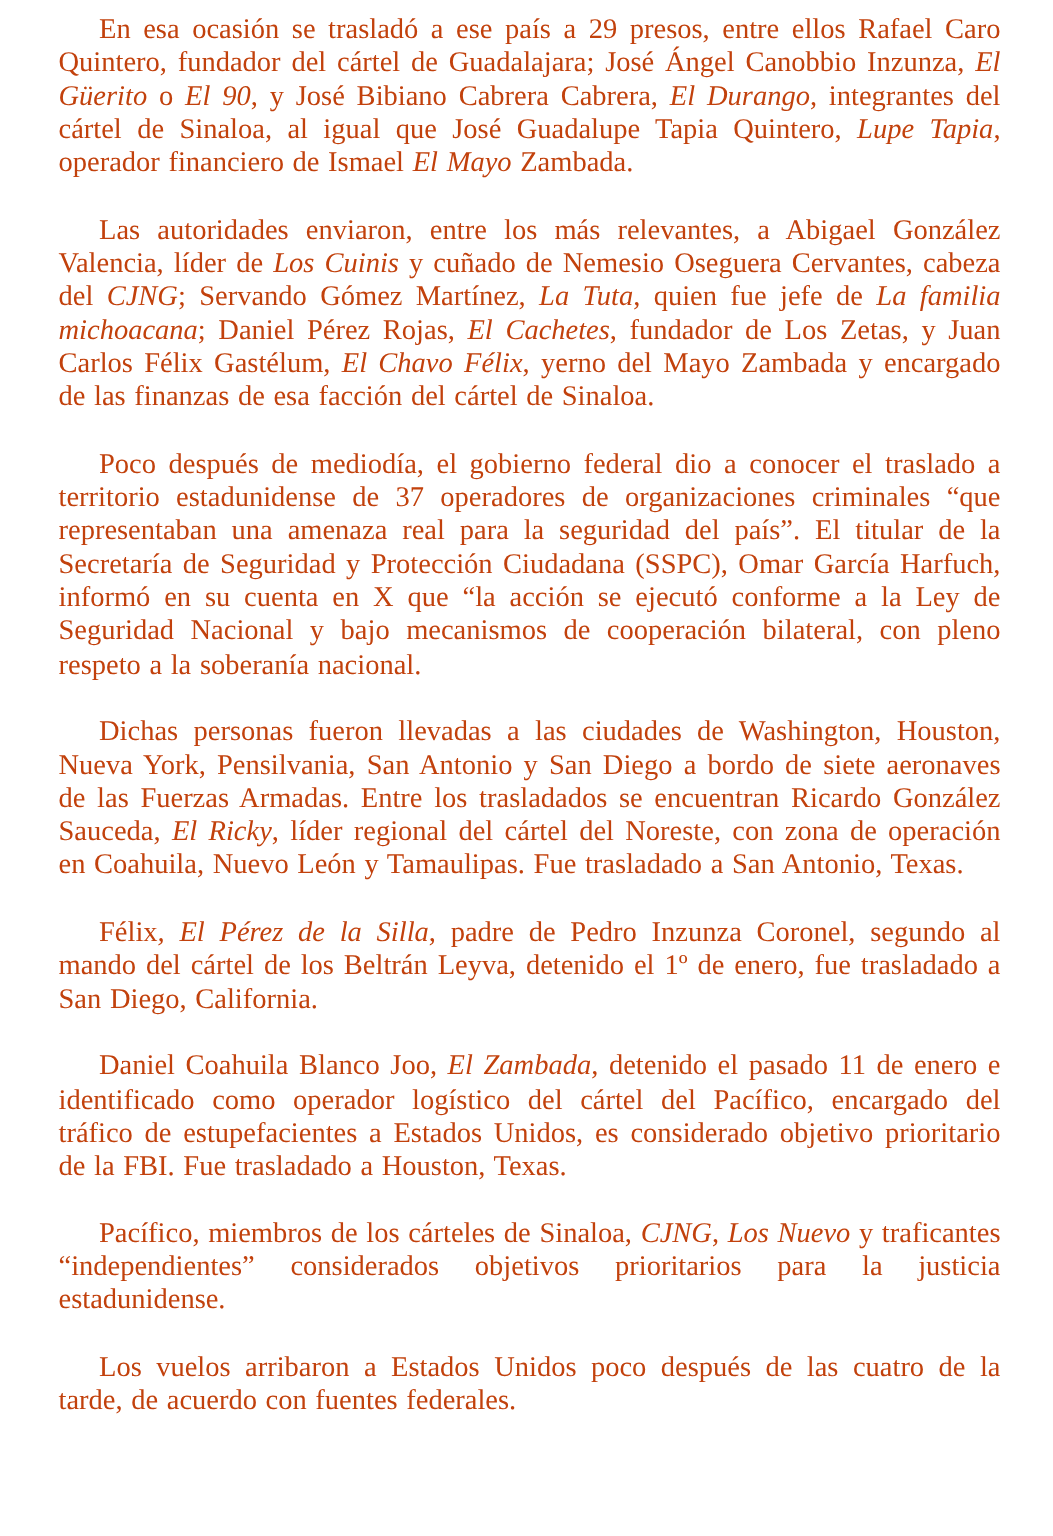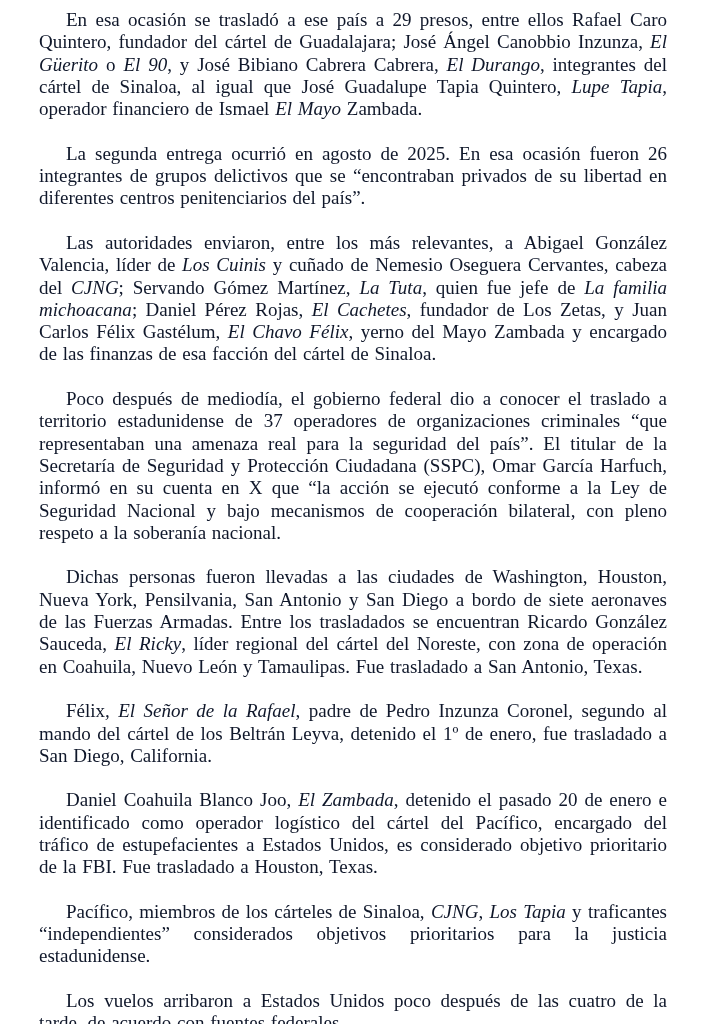--- a/index.html
+++ b/index.html
@@ -11,43 +11,42 @@
     position: relative;
     width: 702px;
     height: 1024px;
     box-sizing: border-box;
     background: #ffffff;
     padding: 9px 35px 0 39px;
     overflow: hidden;
     font-family: "Liberation Serif", "DejaVu Serif", serif;
     font-size: 19px;
     line-height: 22.3px;
-    color: #0f172a;
+    color: #c2410c;
   }
   .article-body p {
     margin: 0 0 22.3px 0;
     text-align: justify;
     text-indent: 27px;
     word-spacing: 1px;
   }
   .article-body p:last-child {
     margin-bottom: 0;
   }
   .article-body em {
     font-style: italic;
   }
 </style>
 </head>
 <body>
 
 <div class="page">
   <div class="article-body">
       <p><span>En esa ocasión se trasladó a ese país a 29 presos, entre ellos Rafael Caro Quintero, fundador del cártel de Guadalajara; José Ángel Canobbio Inzunza, </span><em>El Güerito</em><span> o </span><em>El 90</em><span>, y José Bibiano Cabrera Cabrera, </span><em>El Durango</em><span>, integrantes del cártel de Sinaloa, al igual que José Guadalupe Tapia Quintero, </span><em>Lupe Tapia</em><span>, operador financiero de Ismael </span><em>El Mayo</em><span> Zambada.</span></p>
-      <p><span>La segunda entrega ocurrió en agosto de 2025. En esa ocasión fueron 26 integrantes de grupos delictivos que se “encontraban privados de su libertad en diferentes centros penitenciarios del país”.</span></p>
       <p><span>Las autoridades enviaron, entre los más relevantes, a Abigael González Valencia, líder de </span><em>Los Cuinis</em><span> y cuñado de Nemesio Oseguera Cervantes, cabeza del </span><em>CJNG</em><span>; Servando Gómez Martínez, </span><em>La Tuta</em><span>, quien fue jefe de </span><em>La familia michoacana</em><span>; Daniel Pérez Rojas, </span><em>El Cachetes</em><span>, fundador de Los Zetas, y Juan Carlos Félix Gastélum, </span><em>El Chavo Félix</em><span>, yerno del Mayo Zambada y encargado de las finanzas de esa facción del cártel de Sinaloa.</span></p>
       <p><span>Poco después de mediodía, el gobierno federal dio a conocer el traslado a territorio estadunidense de 37 operadores de organizaciones criminales “que representaban una amenaza real para la seguridad del país”. El titular de la Secretaría de Seguridad y Protección Ciudadana (SSPC), Omar García Harfuch, informó en su cuenta en X que “la acción se ejecutó conforme a la Ley de Seguridad Nacional y bajo mecanismos de cooperación bilateral, con pleno respeto a la soberanía nacional.</span></p>
       <p><span>Dichas personas fueron llevadas a las ciudades de Washington, Houston, Nueva York, Pensilvania, San Antonio y San Diego a bordo de siete aeronaves de las Fuerzas Armadas. Entre los trasladados se encuentran Ricardo González Sauceda, </span><em>El Ricky</em><span>, líder regional del cártel del Noreste, con zona de operación en Coahuila, Nuevo León y Tamaulipas. Fue trasladado a San Antonio, Texas.</span></p>
-      <p><span>Félix</span><em>, El Señor de la Rafael</em><span>, padre de Pedro Inzunza Coronel, segundo al mando del cártel de los Beltrán Leyva, detenido el 1º de enero, fue trasladado a San Diego, California.</span></p>
-      <p><span>Daniel Coahuila Blanco Joo, </span><em>El Zambada</em><span>, detenido el pasado 20 de enero e identificado como operador logístico del cártel del Pacífico, encargado del tráfico de estupefacientes a Estados Unidos, es considerado objetivo prioritario de la FBI. Fue trasladado a Houston, Texas.</span></p>
-      <p><span>Pacífico, miembros de los cárteles de Sinaloa, </span><em>CJNG</em><span>, </span><em>Los Tapia</em><span> y traficantes “independientes” considerados objetivos prioritarios para la justicia estadunidense.</span></p>
+      <p><span>Félix</span><em>, El Pérez de la Silla</em><span>, padre de Pedro Inzunza Coronel, segundo al mando del cártel de los Beltrán Leyva, detenido el 1º de enero, fue trasladado a San Diego, California.</span></p>
+      <p><span>Daniel Coahuila Blanco Joo, </span><em>El Zambada</em><span>, detenido el pasado 11 de enero e identificado como operador logístico del cártel del Pacífico, encargado del tráfico de estupefacientes a Estados Unidos, es considerado objetivo prioritario de la FBI. Fue trasladado a Houston, Texas.</span></p>
+      <p><span>Pacífico, miembros de los cárteles de Sinaloa, </span><em>CJNG</em><span>, </span><em>Los Nuevo</em><span> y traficantes “independientes” considerados objetivos prioritarios para la justicia estadunidense.</span></p>
       <p><span>Los vuelos arribaron a Estados Unidos poco después de las cuatro de la tarde, de acuerdo con fuentes federales.</span></p>
     </div>
 </div>
 
 </body></html>

